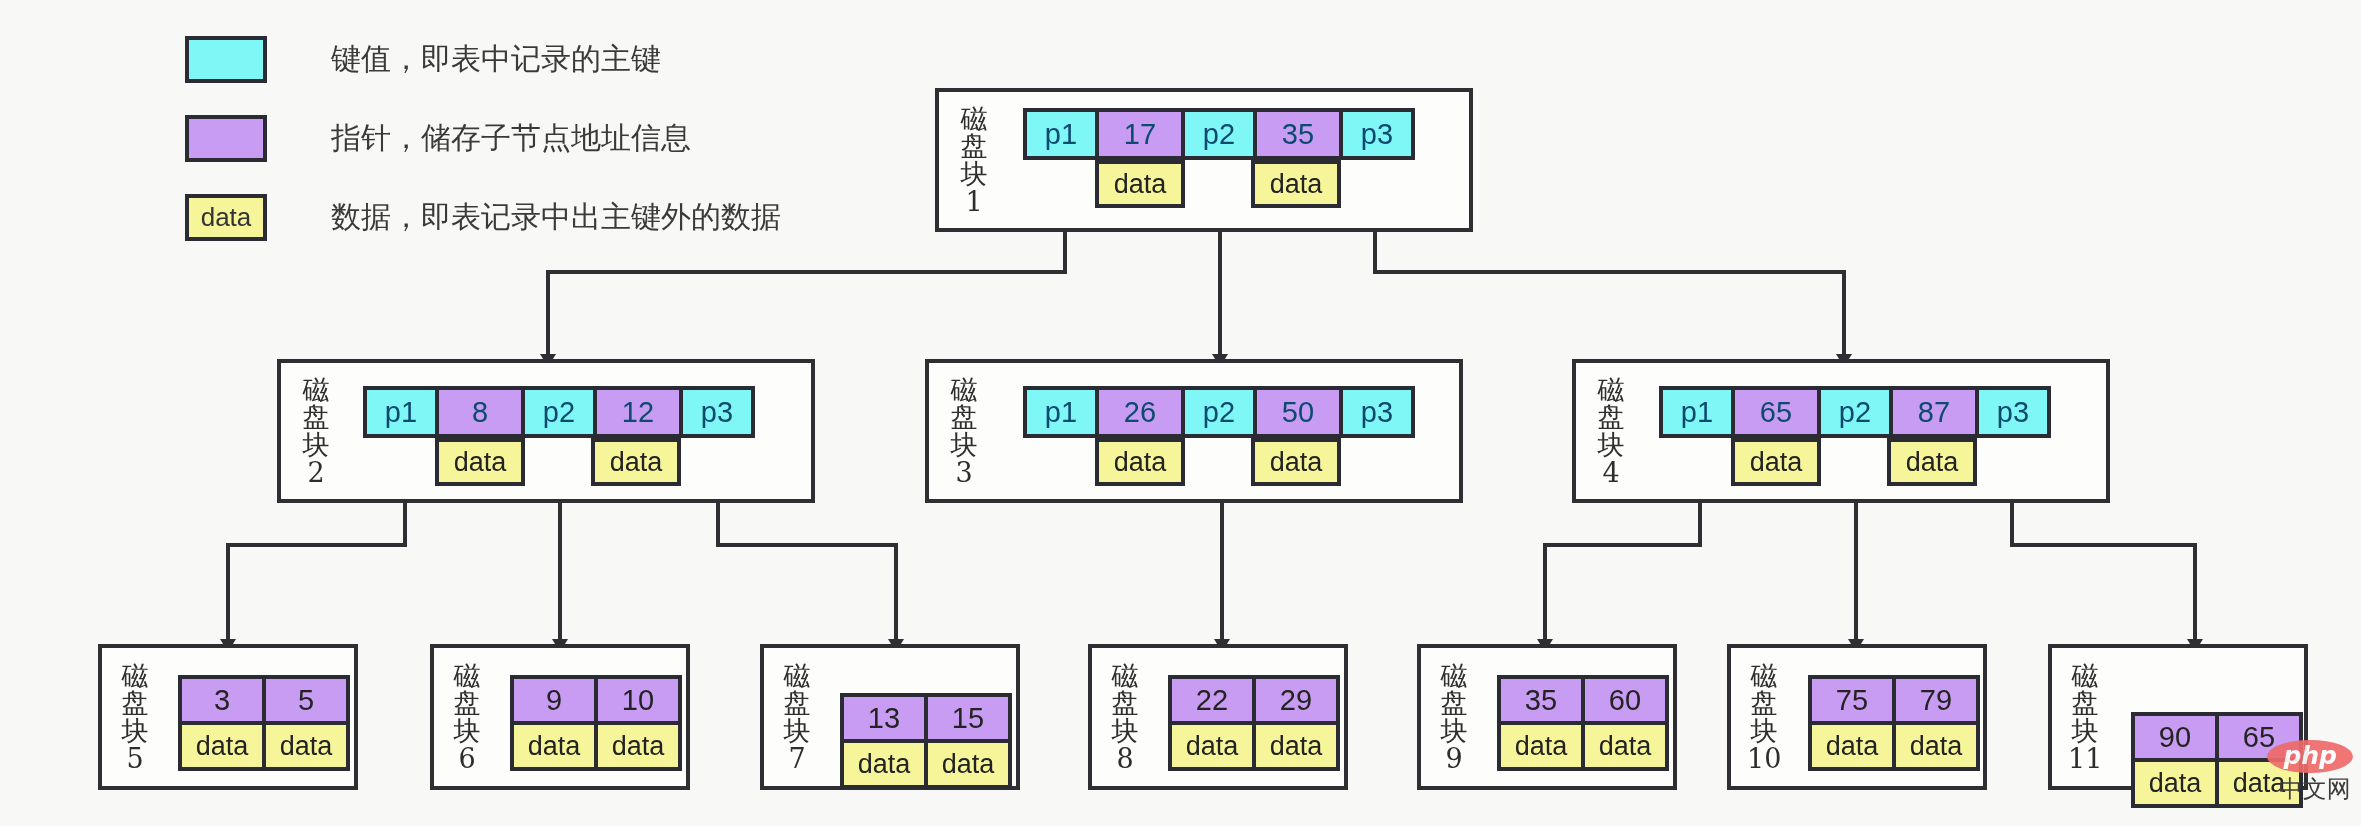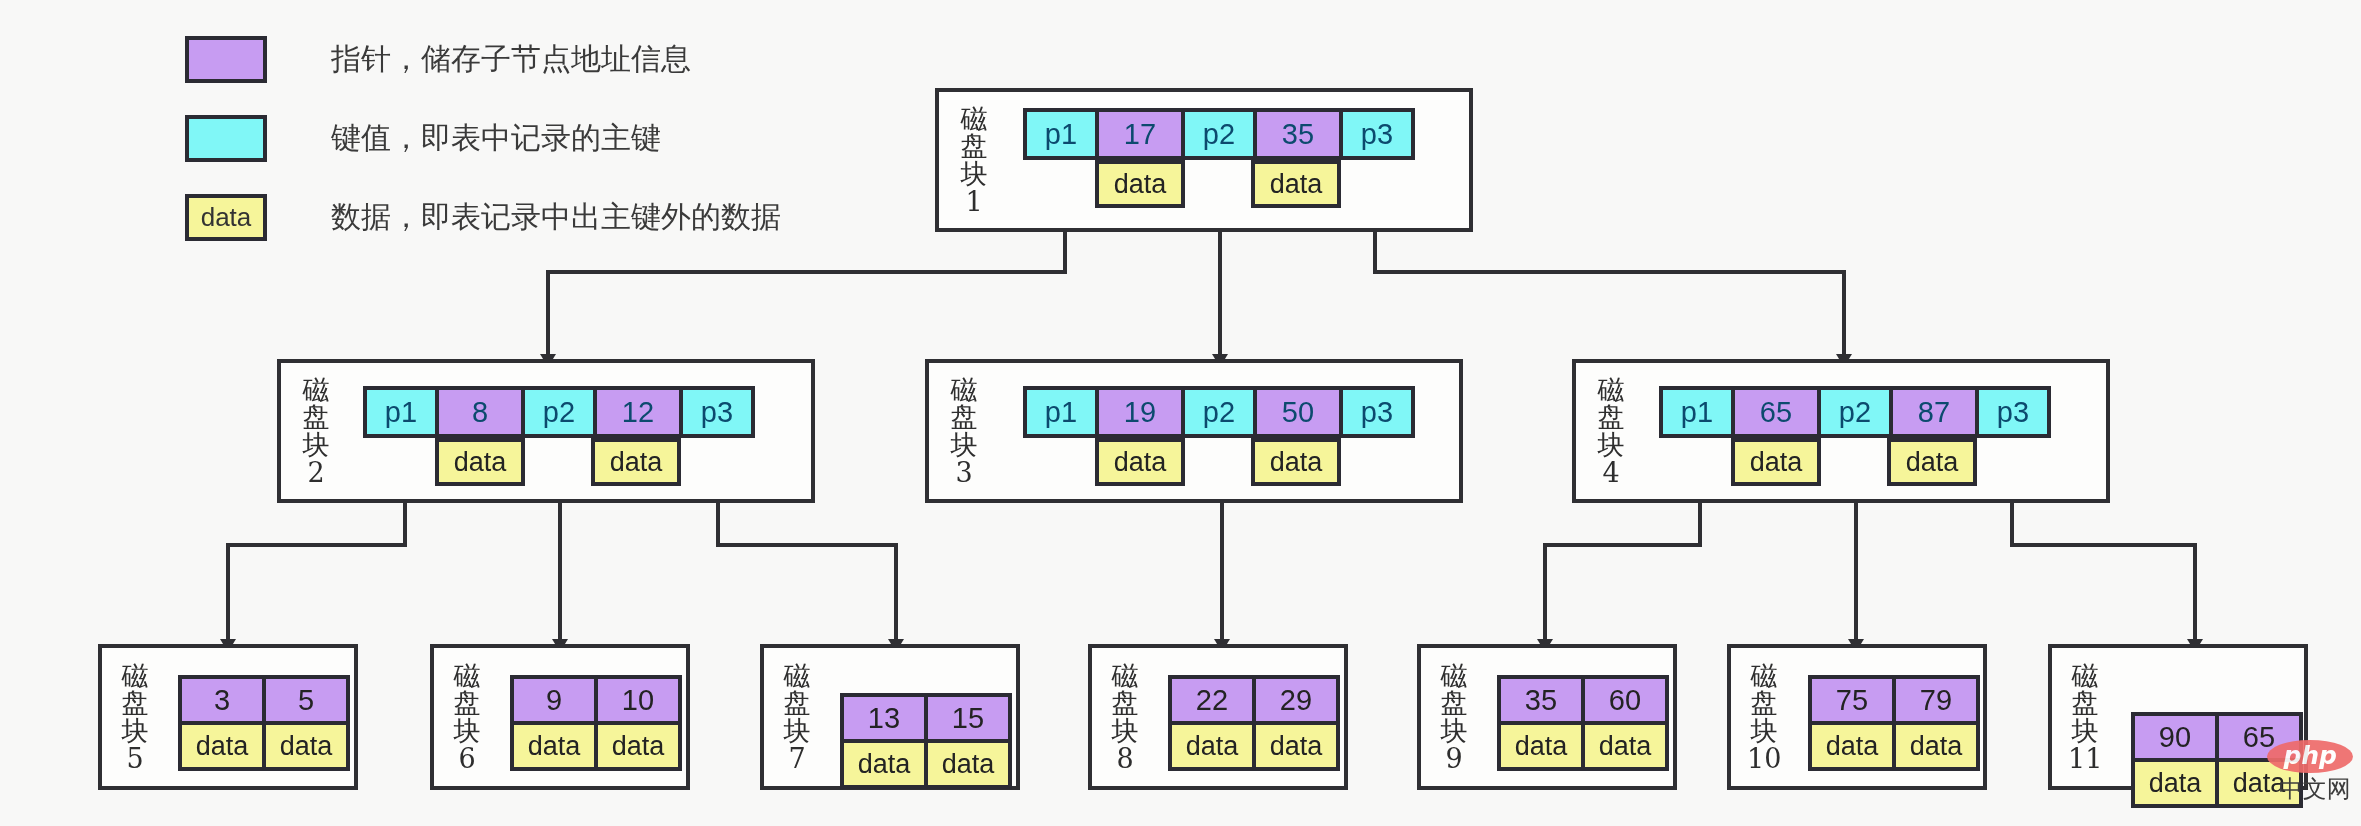--- a/index.html
+++ b/index.html
@@ -210,27 +210,27 @@
 
       <path d="M1700,503 L1700,545 L1545,545 L1545,640" marker-end="url(#arrow)"></path>
       <path d="M1856,503 L1856,640" marker-end="url(#arrow)"></path>
       <path d="M2012,503 L2012,545 L2195,545 L2195,640" marker-end="url(#arrow)"></path>
     </g>
   </svg>
 
   <div class="legend">
 
     <div class="legend-row">
+      <div class="legend-swatch" style="background:#80f7f7"></div>
+      <div class="legend-text">键值，即表中记录的主键</div>
+    </div>
+
+    <div class="legend-row">
       <div class="legend-swatch" style="background:#c79cf2"></div>
       <div class="legend-text">指针，储存子节点地址信息</div>
-    </div>
-
-    <div class="legend-row">
-      <div class="legend-swatch" style="background:#80f7f7"></div>
-      <div class="legend-text">键值，即表中记录的主键</div>
     </div>
 
     <div class="legend-row">
       <div class="legend-swatch" style="background:#f6f59a">data</div>
       <div class="legend-text">数据，即表记录中出主键外的数据</div>
     </div>
 
   </div>
 
   <div class="node" style="left:935px; top:88px; width:538px; height:144px; padding-left:18px;">
@@ -266,21 +266,21 @@
   <div class="databox" style="left:591px; top:438px;">data</div>
 
   <div class="node" style="left:925px; top:359px; width:538px; height:144px; padding-left:18px;">
     <div class="node-label">磁
 盘
 块
 3</div>
   </div>
   <div class="cellrow" style="left:1023px; top:386px;">
     <div class="cell ptr">p1</div>
-    <div class="cell key">19</div>
+    <div class="cell key">26</div>
     <div class="cell ptr">p2</div>
     <div class="cell key">50</div>
     <div class="cell ptr">p3</div>
   </div>
   <div class="databox" style="left:1095px; top:438px;">data</div>
   <div class="databox" style="left:1251px; top:438px;">data</div>
 
   <div class="node" style="left:1572px; top:359px; width:538px; height:144px; padding-left:18px;">
     <div class="node-label">磁
 盘

